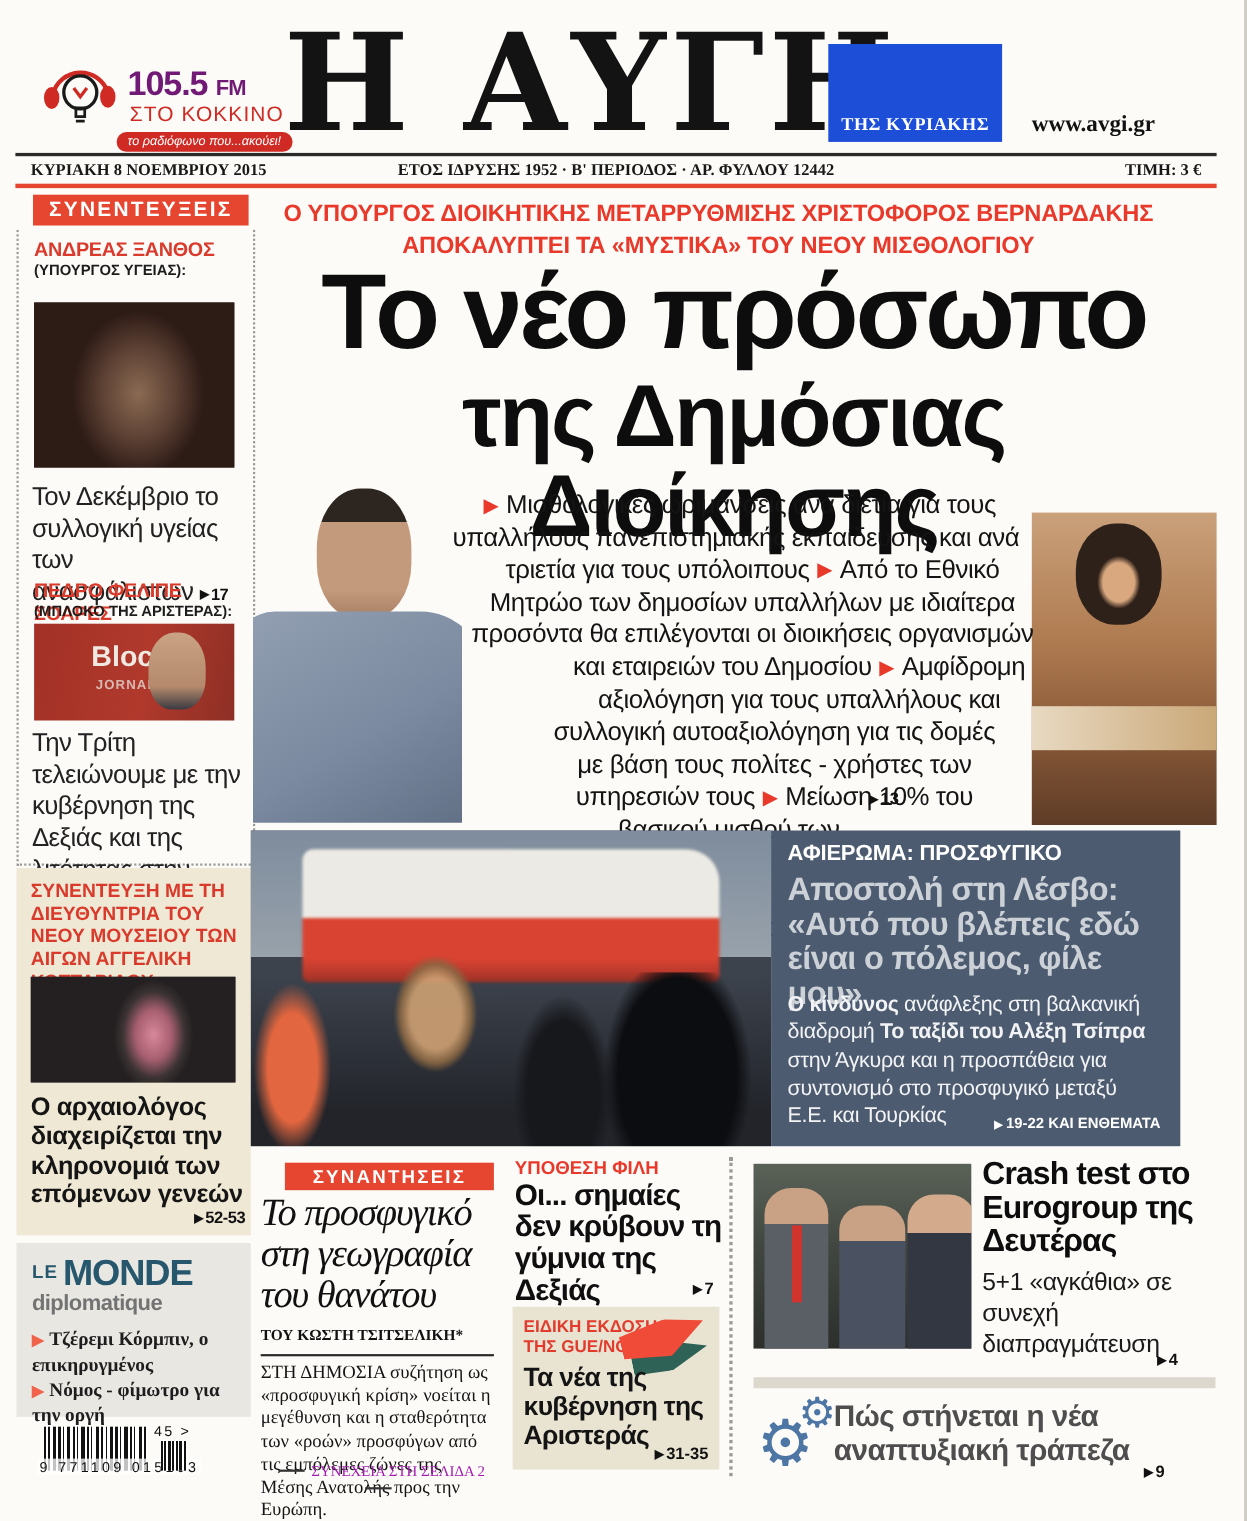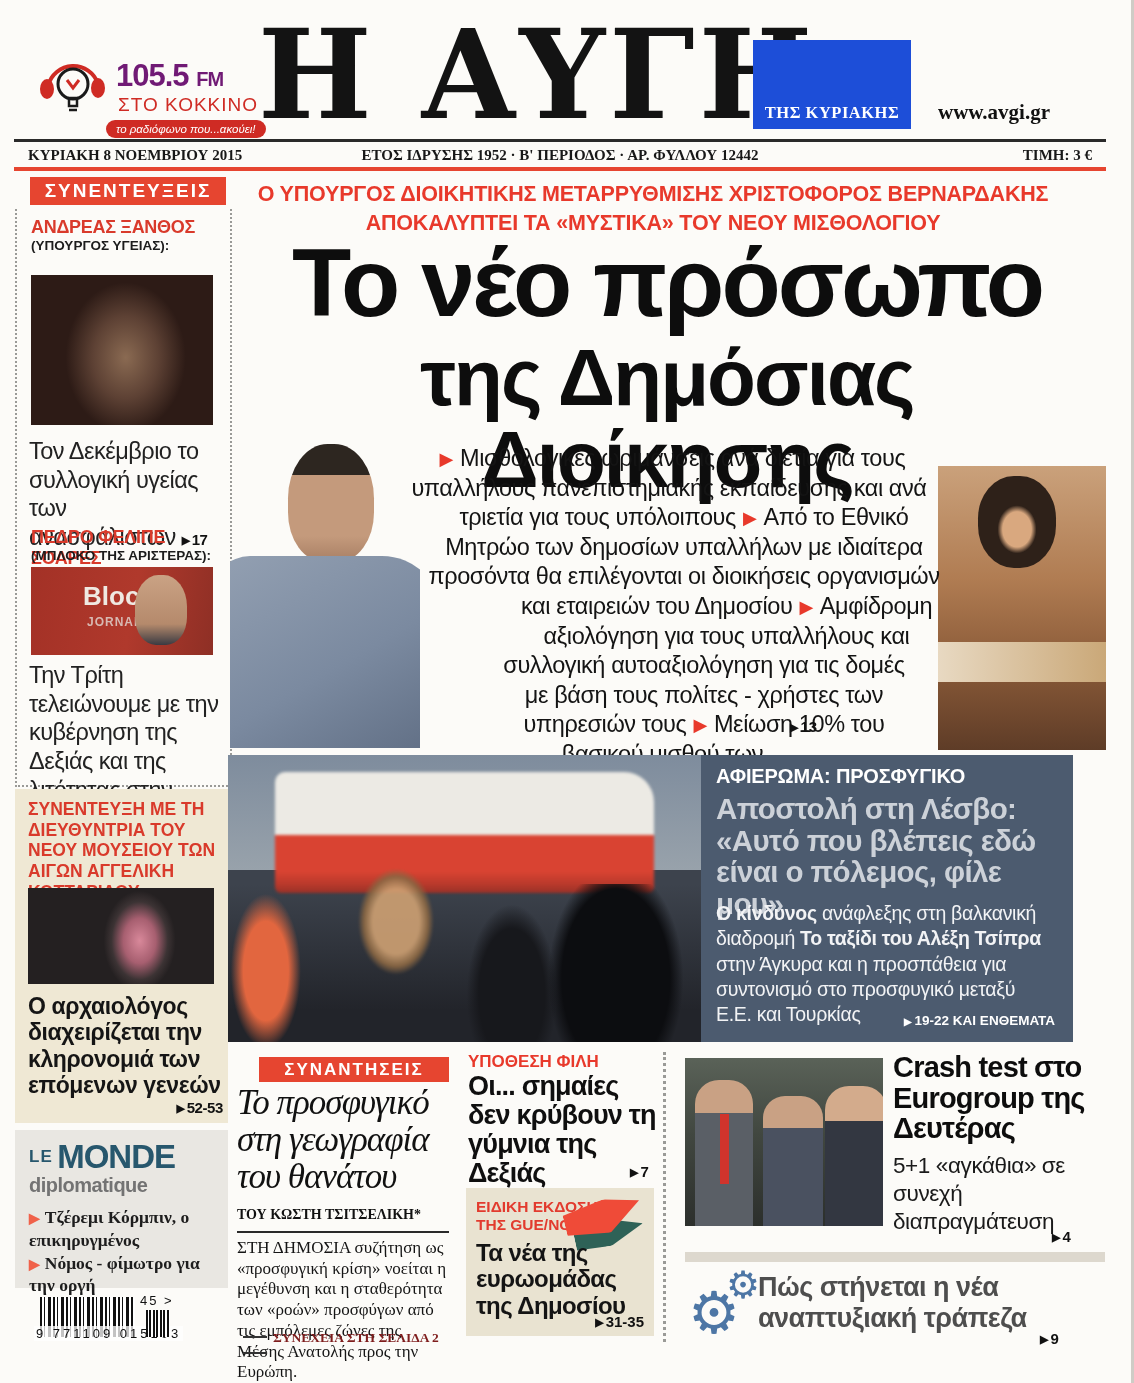--- a/index.html
+++ b/index.html
@@ -114,22 +114,22 @@
 
   
   .syn-banner{left:259px;top:1057px;width:190px;height:25px;background:#e64530;color:#fff;font-weight:bold;
               font-size:17px;text-align:center;line-height:25px;letter-spacing:2px;}
   .syn-head{left:237px;top:1085px;width:215px;font-family:"Liberation Serif",serif;font-style:italic;
             font-size:35px;line-height:1.05;color:#111;letter-spacing:-1px;}
   .syn-by{left:237px;top:1207px;width:212px;font-family:"Liberation Serif",serif;font-weight:bold;
           font-size:14px;color:#111;border-bottom:2px solid #2a2a2a;padding-bottom:8px;}
   .syn-body{left:237px;top:1238px;width:214px;font-family:"Liberation Serif",serif;font-size:17px;
             line-height:1.22;color:#151515;}
-  .syn-foot{left:237px;top:1330px;width:214px;font-family:"Liberation Serif",serif;font-weight:bold;
-            font-size:13.5px;color:#7f1d1d;}
+  .syn-foot{left:237px;top:1330px;width:214px;font-family:"Liberation Serif",serif;font-weight:normal;
+            font-size:13.5px;text-align:center;color:#a21caf;}
   .syn-foot:before,.syn-foot:after{content:"";display:inline-block;width:24px;height:2px;background:#333;vertical-align:4px;margin:0 6px;}
   .yp-kick{left:468px;top:1052px;color:#e8392b;font-weight:bold;font-size:17px;}
   .yp-head{left:468px;top:1072px;width:195px;font-weight:bold;font-size:27px;line-height:1.08;color:#0f0f0f;letter-spacing:-.8px;}
   .yp-pref{left:630px;top:1163px;}
   .gue-box{left:466px;top:1188px;width:188px;height:148px;background:#e9e3d1;}
   .gue-kick{position:absolute;left:10px;top:10px;color:#e23b2e;font-weight:bold;font-size:15.5px;line-height:1.15;}
   .gue-logo{position:absolute;right:8px;top:6px;width:86px;height:58px;}
   .gl-red{position:absolute;left:4px;top:6px;width:78px;height:34px;background:#ef4b38;
           transform:rotate(-14deg);border-radius:3px;clip-path:polygon(0 18%,55% 0,100% 28%,55% 100%,0 78%);}
   .gl-teal{position:absolute;left:14px;top:26px;width:70px;height:26px;background:#2e6257;
@@ -307,21 +307,21 @@
 
   <div class="abs gue-box">
     <div class="gue-kick">
       <div>ΕΙΔΙΚΗ ΕΚΔΟΣΗ</div>
         <div>ΤΗΣ GUE/NGL</div>
     </div>
     <div class="gue-logo">
       <div class="gl-teal"></div>
       <div class="gl-red"></div>
     </div>
-    <div class="gue-head">Τα νέα της ευρωομάδας της Δημοσίου</div>
+    <div class="gue-head">Τα νέα της κυβέρνηση της Αριστεράς</div>
     <div class="pageref gue-pref"><span class="tri">▶</span><span>31-35</span></div>
   </div>
 
   <div class="abs vdot"></div>
 
   <div class="abs photo-eu">
     <div class="pe-m1"></div>
     <div class="pe-m2"></div>
     <div class="pe-m3"></div>
   </div>

